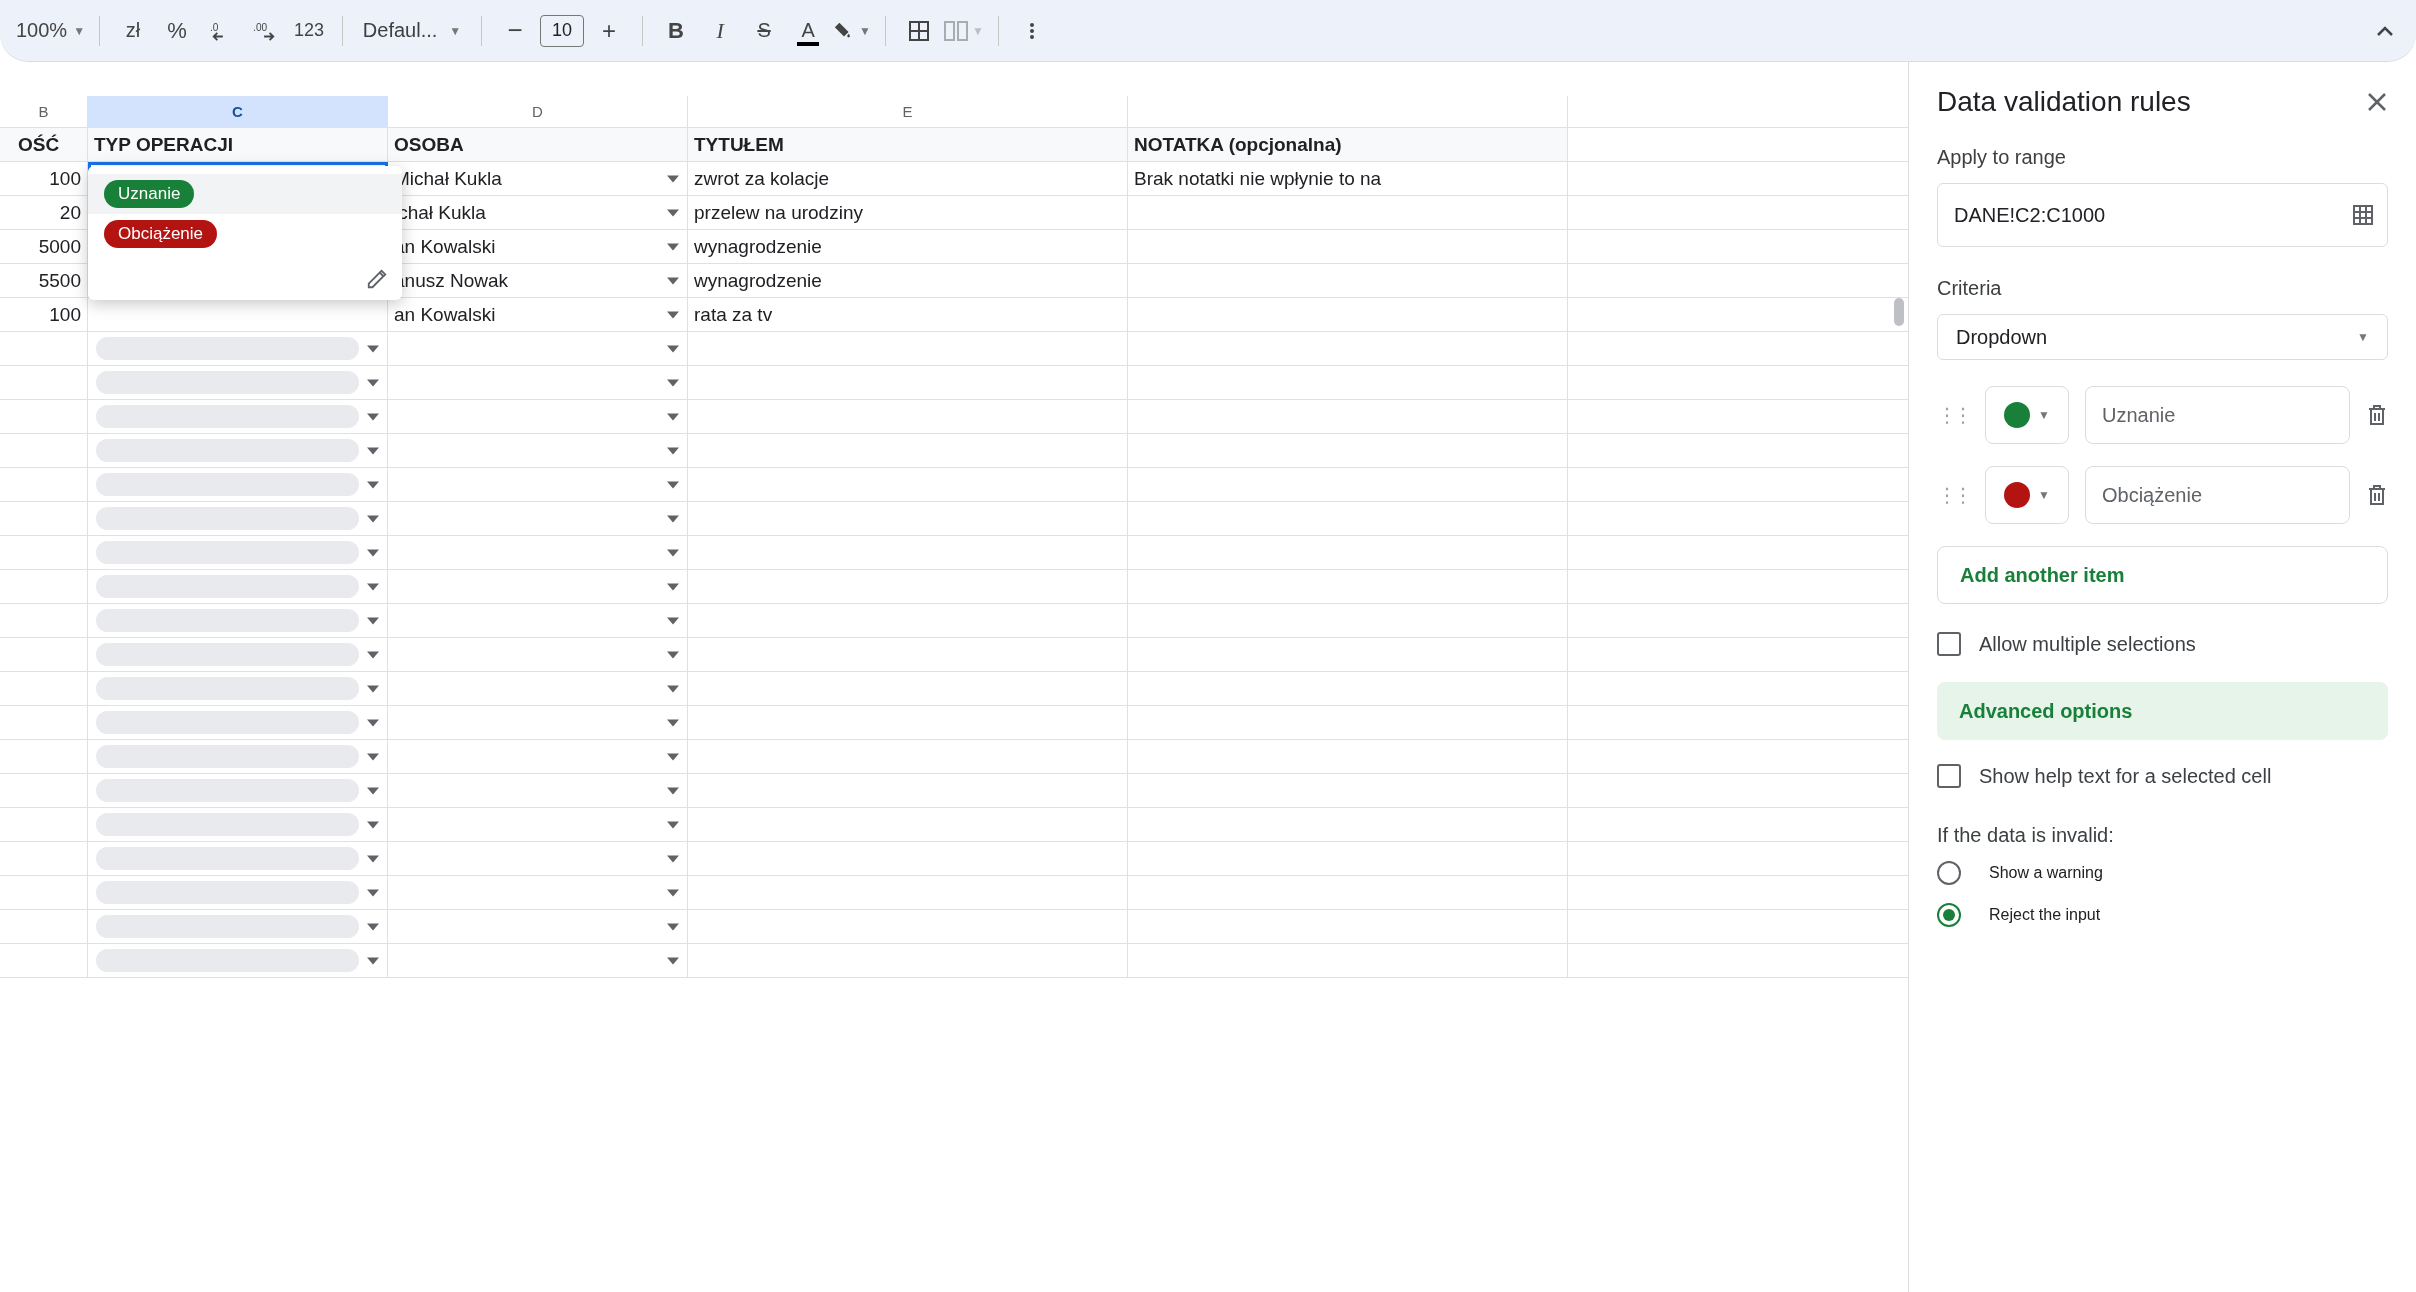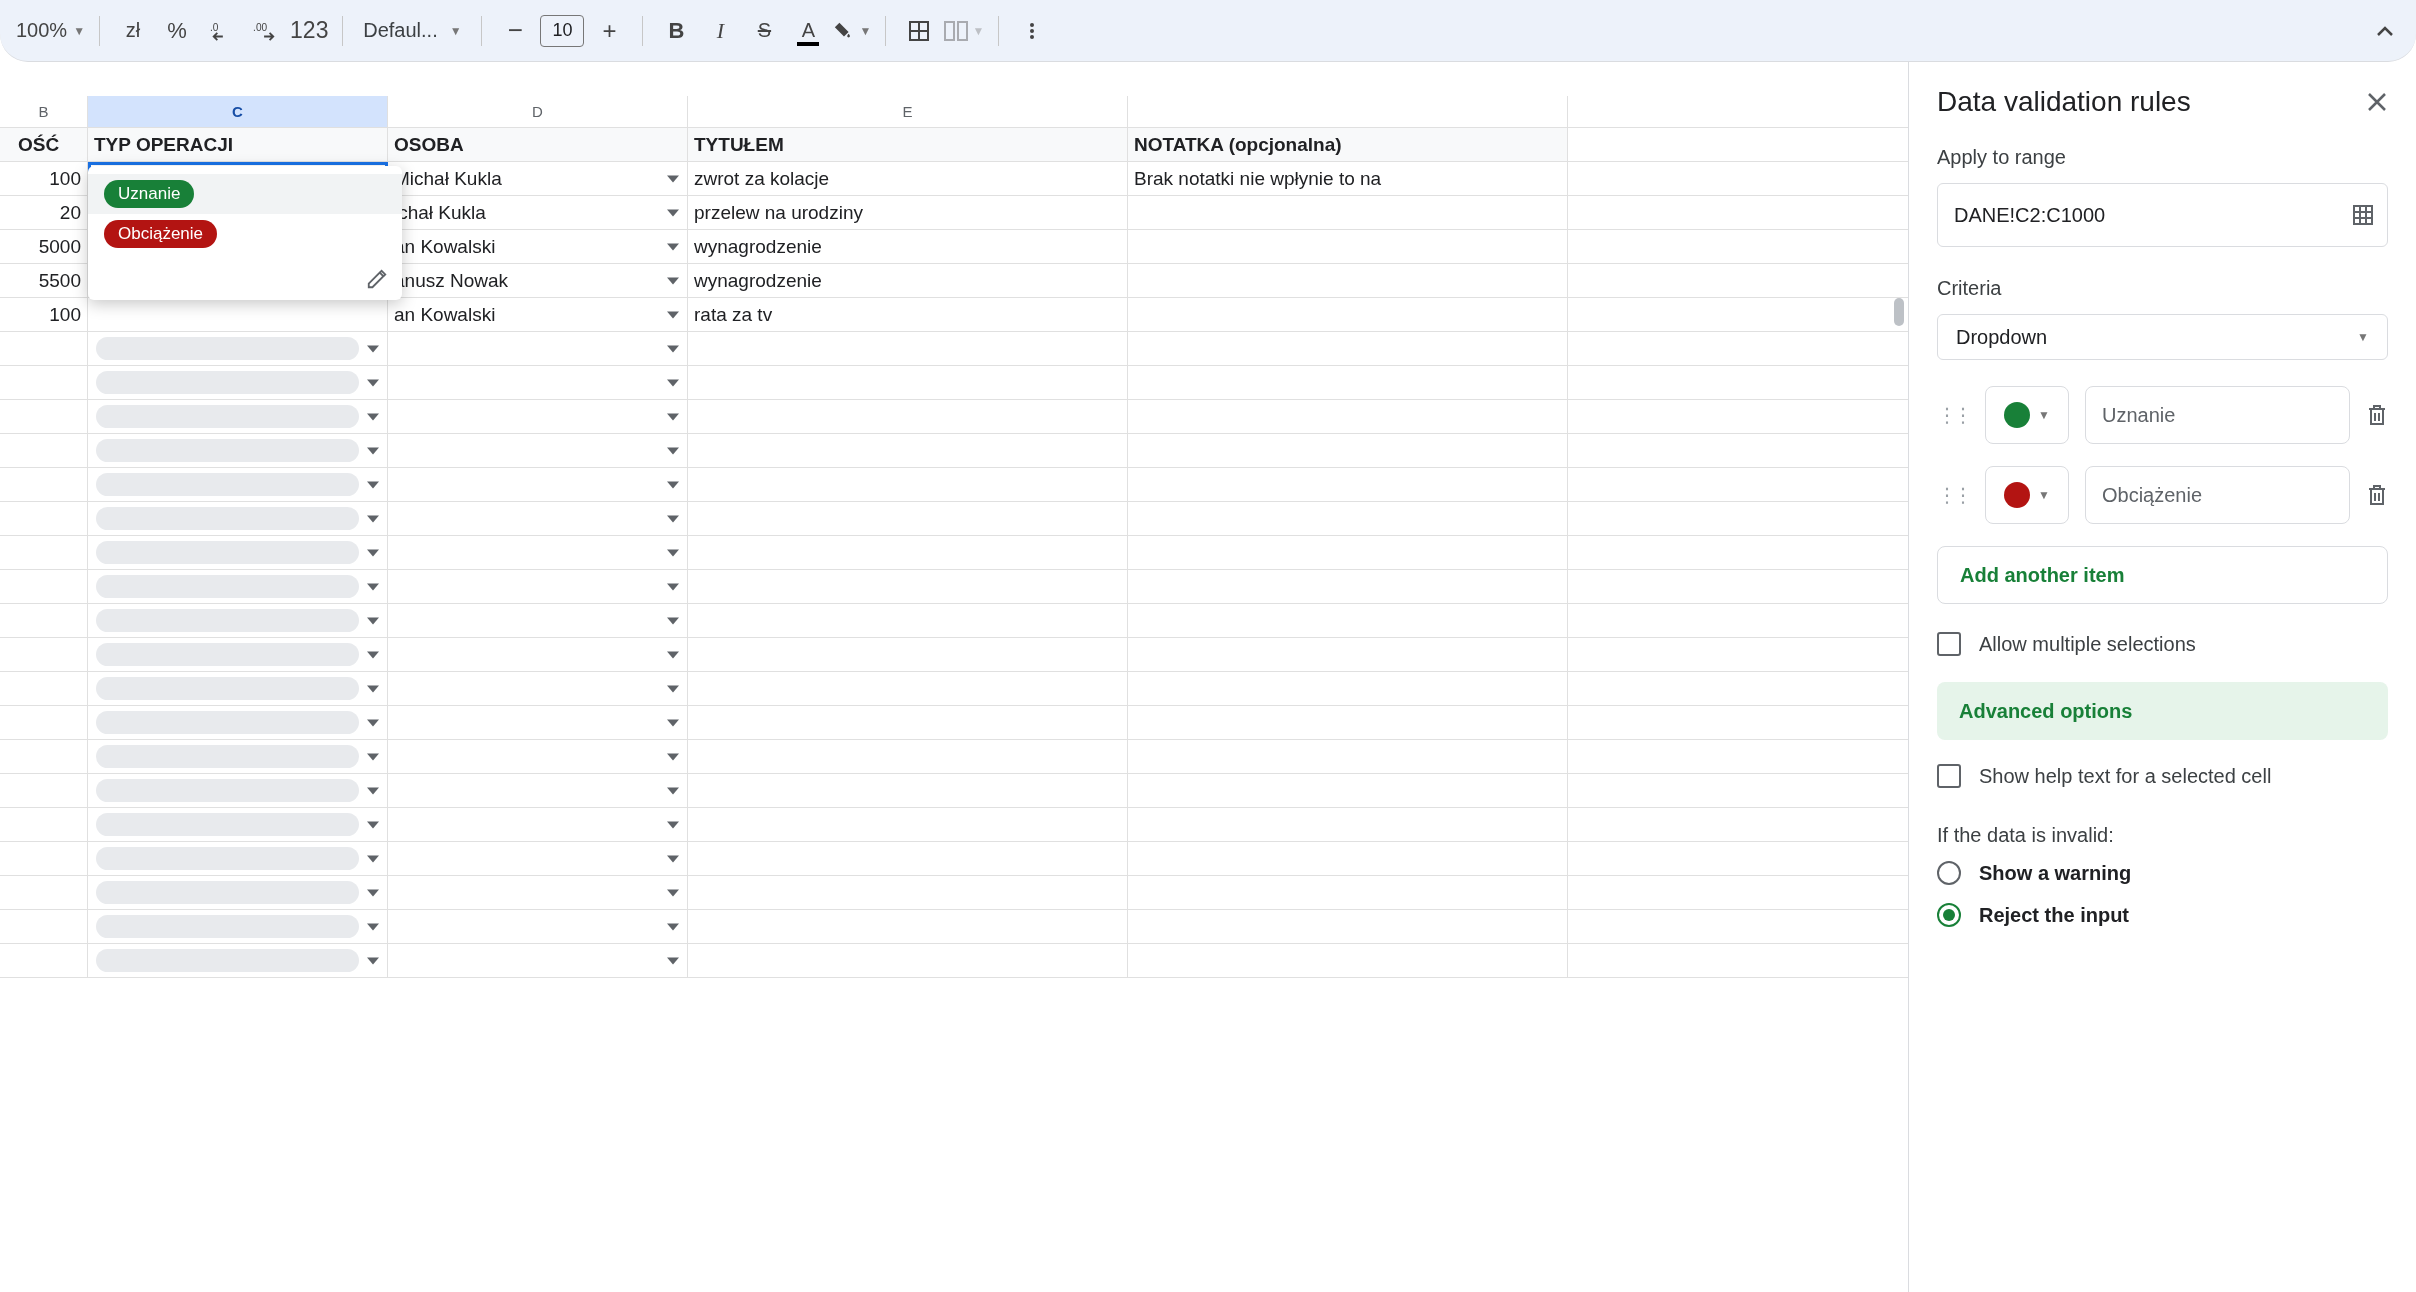--- a/index.html
+++ b/index.html
@@ -119,21 +119,21 @@
   .add-item-btn{display:inline-flex;align-items:center;height:58px;padding:0 22px;
     border:1px solid var(--border);border-radius:8px;color:var(--green);font-size:20px;font-weight:600;
     cursor:pointer;margin-bottom:28px;}
 
   .check-row{display:flex;align-items:center;gap:18px;font-size:20px;color:#3c4043;margin-bottom:26px;}
   .checkbox{width:24px;height:24px;border:2px solid #5f6368;border-radius:3px;}
   .adv-btn{display:inline-flex;align-items:center;height:58px;padding:0 22px;
     background:#e6f4ea;border-radius:8px;color:var(--green);font-size:20px;font-weight:600;
     cursor:pointer;margin-bottom:24px;}
 
-  .radio-row{display:flex;align-items:center;gap:18px;font-size:20px;margin-bottom:18px;font-weight:bold;}
+  .radio-row{display:flex;align-items:center;gap:28px;font-size:16px;margin-bottom:18px;}
   .radio{width:24px;height:24px;border:2px solid #5f6368;border-radius:50%;position:relative;}
   .radio.checked{border-color:var(--green);}
   .radio.checked::after{content:"";position:absolute;left:4px;top:4px;width:12px;height:12px;
     background:var(--green);border-radius:50%;}
 
   svg{display:block;}
 </style>
 </head>
 <body>
 
@@ -155,21 +155,21 @@
         <path d="M4 18 L14 18 M8 14 L4 18 L8 22" stroke="#444" stroke-width="2" fill="none"></path>
       </svg>
   </div>
   <div class="tb-btn">
     <svg width="24" height="22" viewBox="0 0 26 24">
         <text x="0" y="12" font-size="11" fill="#444">.00</text>
         <path d="M12 18 L22 18 M18 14 L22 18 L18 22" stroke="#444" stroke-width="2" fill="none"></path>
       </svg>
   </div>
   <div class="tb-btn">
-      <span style="font-size:23px;">123</span>
+      <span style="font-size:18px;">123</span>
     </div>
   <div class="tb-sep"></div>
   <div class="tb-btn font-select">
     <span>Defaul...</span>
       <span class="tb-drop-arrow">▼</span>
   </div>
   <div class="tb-sep"></div>
   <div class="tb-btn">
       <span style="font-size:26px;">−</span>
     </div>

